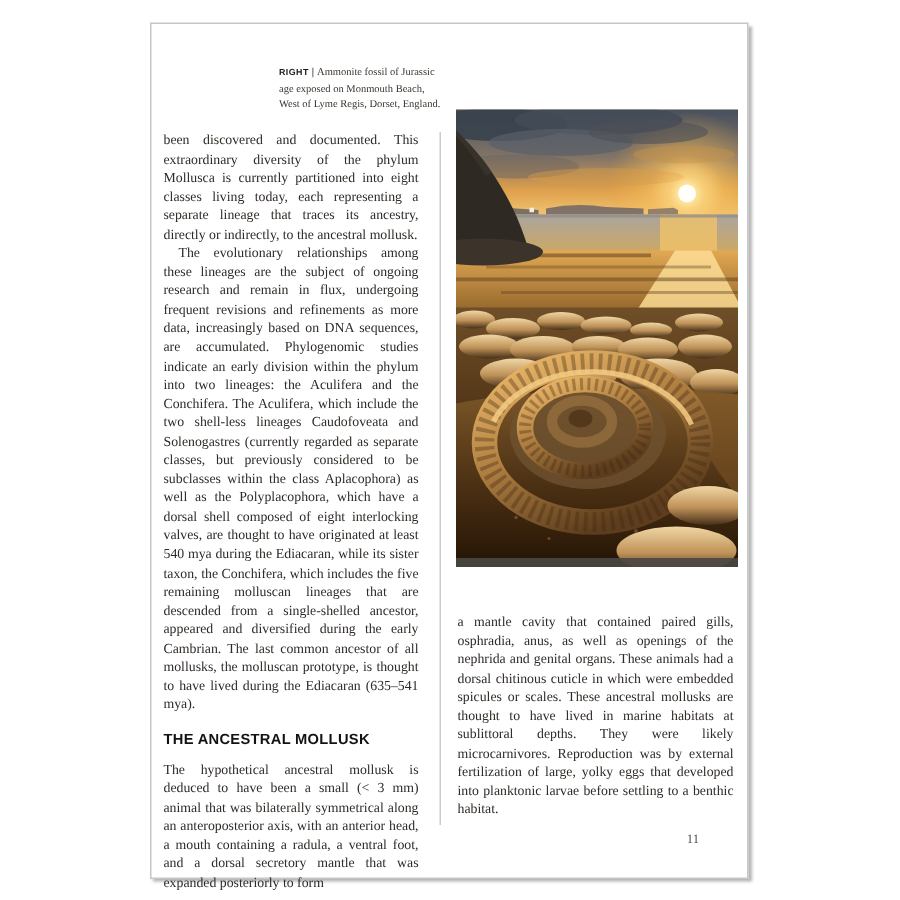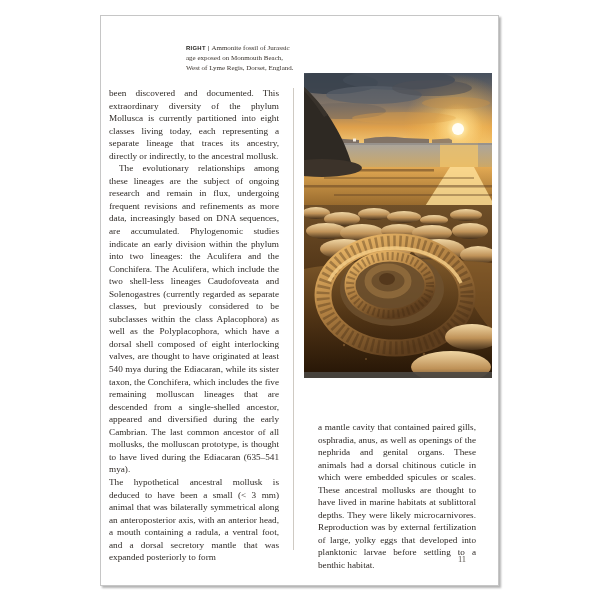--- a/index.html
+++ b/index.html
@@ -48,21 +48,21 @@
     font-family:"Liberation Sans", sans-serif; font-weight:bold;
     font-size:9.8px; letter-spacing:0.2px; color:#141210;
     margin:12px 0 6px 0; text-align:left;
   }
 
   .right-col {
     position:absolute; left:203px; top:391px; width:186px;
     font-size:9.2px; line-height:12.55px; color:#2f2a26;
     text-align:justify;
   }
-  .right-col p { margin:14px; }
+  .right-col p { margin:1px; }
 
   .pagenum {
     position:absolute; left:350px; top:538px; width:22px; text-align:center;
     font-size:8.5px; color:#55504a;
   }
 </style>
 </head>
 <body>
 
 <div class="canvas">
@@ -190,20 +190,21 @@
 
         <ellipse cx="168" cy="264" rx="27" ry="13" fill="url(#rock)"></ellipse>
         <ellipse cx="147" cy="294" rx="40" ry="16" fill="url(#rock)"></ellipse>
         <rect x="0" y="299" width="188" height="6" fill="#4a4742" opacity="0.9"></rect>
       </svg>
     </div>
 
     <div class="left-col">
       <p>been discovered and documented. This extraordinary diversity of the phylum Mollusca is currently partitioned into eight classes living today, each representing a separate lineage that traces its ancestry, directly or indirectly, to the ancestral mollusk.</p>
       <p class="indent">The evolutionary relationships among these lineages are the subject of ongoing research and remain in flux, undergoing frequent revisions and refinements as more data, increasingly based on DNA sequences, are accumulated. Phylogenomic studies indicate an early division within the phylum into two lineages: the Aculifera and the Conchifera. The Aculifera, which include the two shell-less lineages Caudofoveata and Solenogastres (currently regarded as separate classes, but previously considered to be subclasses within the class Aplacophora) as well as the Polyplacophora, which have a dorsal shell composed of eight interlocking valves, are thought to have originated at least 540 mya during the Ediacaran, while its sister taxon, the Conchifera, which includes the five remaining molluscan lineages that are descended from a single-shelled ancestor, appeared and diversified during the early Cambrian. The last common ancestor of all mollusks, the molluscan prototype, is thought to have lived during the Ediacaran (635–541 mya).</p>
+      <h2 class="heading">THE ANCESTRAL MOLLUSK</h2>
       <p>The hypothetical ancestral mollusk is deduced to have been a small (&lt; 3 mm) animal that was bilaterally symmetrical along an anteroposterior axis, with an anterior head, a mouth containing a radula, a ventral foot, and a dorsal secretory mantle that was expanded posteriorly to form</p>
     </div>
 
     <div class="right-col">
       <p>a mantle cavity that contained paired gills, osphradia, anus, as well as openings of the nephrida and genital organs. These animals had a dorsal chitinous cuticle in which were embedded spicules or scales. These ancestral mollusks are thought to have lived in marine habitats at sublittoral depths. They were likely microcarnivores. Reproduction was by external fertilization of large, yolky eggs that developed into planktonic larvae before settling to a benthic habitat.</p>
     </div>
 
     <div class="pagenum">11</div>
 
   </div>

